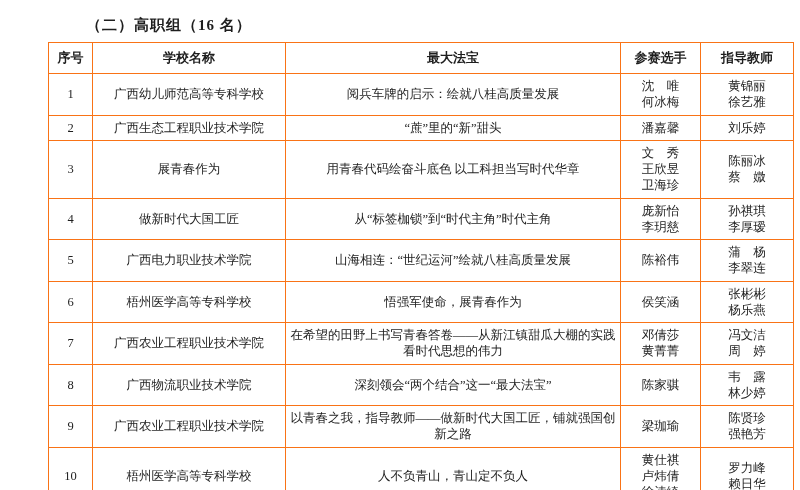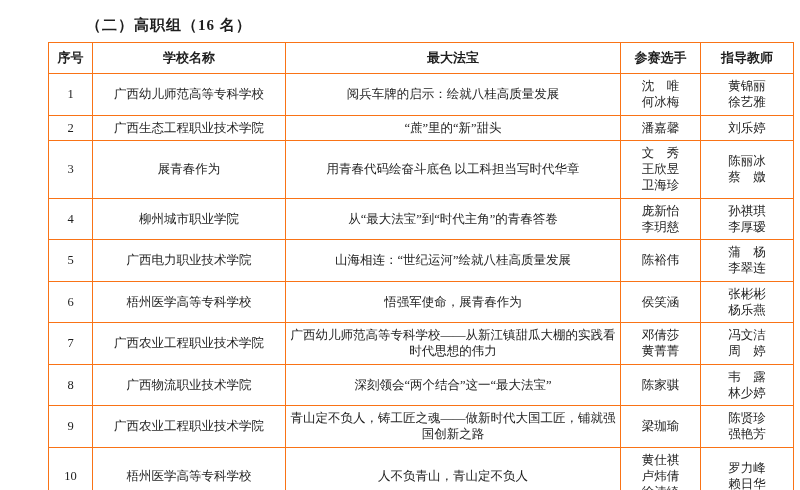--- a/index.html
+++ b/index.html
@@ -107,22 +107,22 @@
         <td>展青春作为</td>
         <td class="work">用青春代码绘奋斗底色  以工科担当写时代华章</td>
         <td class="names">文　秀
 王欣昱
 卫海珍</td>
         <td class="names">陈丽冰
 蔡　媺</td>
       </tr>
       <tr>
         <td>4</td>
-        <td>柳州城市职业学院</td>
-        <td class="work">从“最大法宝”到“时代主角”的青春答卷</td>
+        <td>做新时代大国工匠</td>
+        <td class="work">从“标签枷锁”到“时代主角”时代主角</td>
         <td class="names">庞新怡
 李玥慈</td>
         <td class="names">孙祺琪
 李厚瑷</td>
       </tr>
       <tr>
         <td>5</td>
         <td>广西电力职业技术学院</td>
         <td class="work">山海相连：“世纪运河”绘就八桂高质量发展</td>
         <td class="names">陈裕伟</td>
@@ -133,38 +133,38 @@
         <td>6</td>
         <td>梧州医学高等专科学校</td>
         <td class="work">悟强军使命，展青春作为</td>
         <td class="names">侯笑涵</td>
         <td class="names">张彬彬
 杨乐燕</td>
       </tr>
       <tr>
         <td>7</td>
         <td>广西农业工程职业技术学院</td>
-        <td class="work">广西幼儿师范高等专科学校——从新江镇甜瓜大棚的实践看时代思想的伟力</td>
+        <td class="work">在希望的田野上书写青春答卷——从新江镇甜瓜大棚的实践看时代思想的伟力</td>
         <td class="names">邓倩莎
 黄菁菁</td>
         <td class="names">冯文洁
 周　婷</td>
       </tr>
       <tr>
         <td>8</td>
         <td>广西物流职业技术学院</td>
         <td class="work">深刻领会“两个结合”这一“最大法宝”</td>
         <td class="names">陈家骐</td>
         <td class="names">韦　露
 林少婷</td>
       </tr>
       <tr>
         <td>9</td>
         <td>广西农业工程职业技术学院</td>
-        <td class="work">青山定不负人，铸工匠之魂——做新时代大国工匠，铺就强国创新之路</td>
+        <td class="work">以青春之我，指导教师——做新时代大国工匠，铺就强国创新之路</td>
         <td class="names">梁珈瑜</td>
         <td class="names">陈贤珍
 强艳芳</td>
       </tr>
       <tr>
         <td>10</td>
         <td>梧州医学高等专科学校</td>
         <td class="work">人不负青山，青山定不负人</td>
         <td class="names">黄仕祺
 卢炜倩

